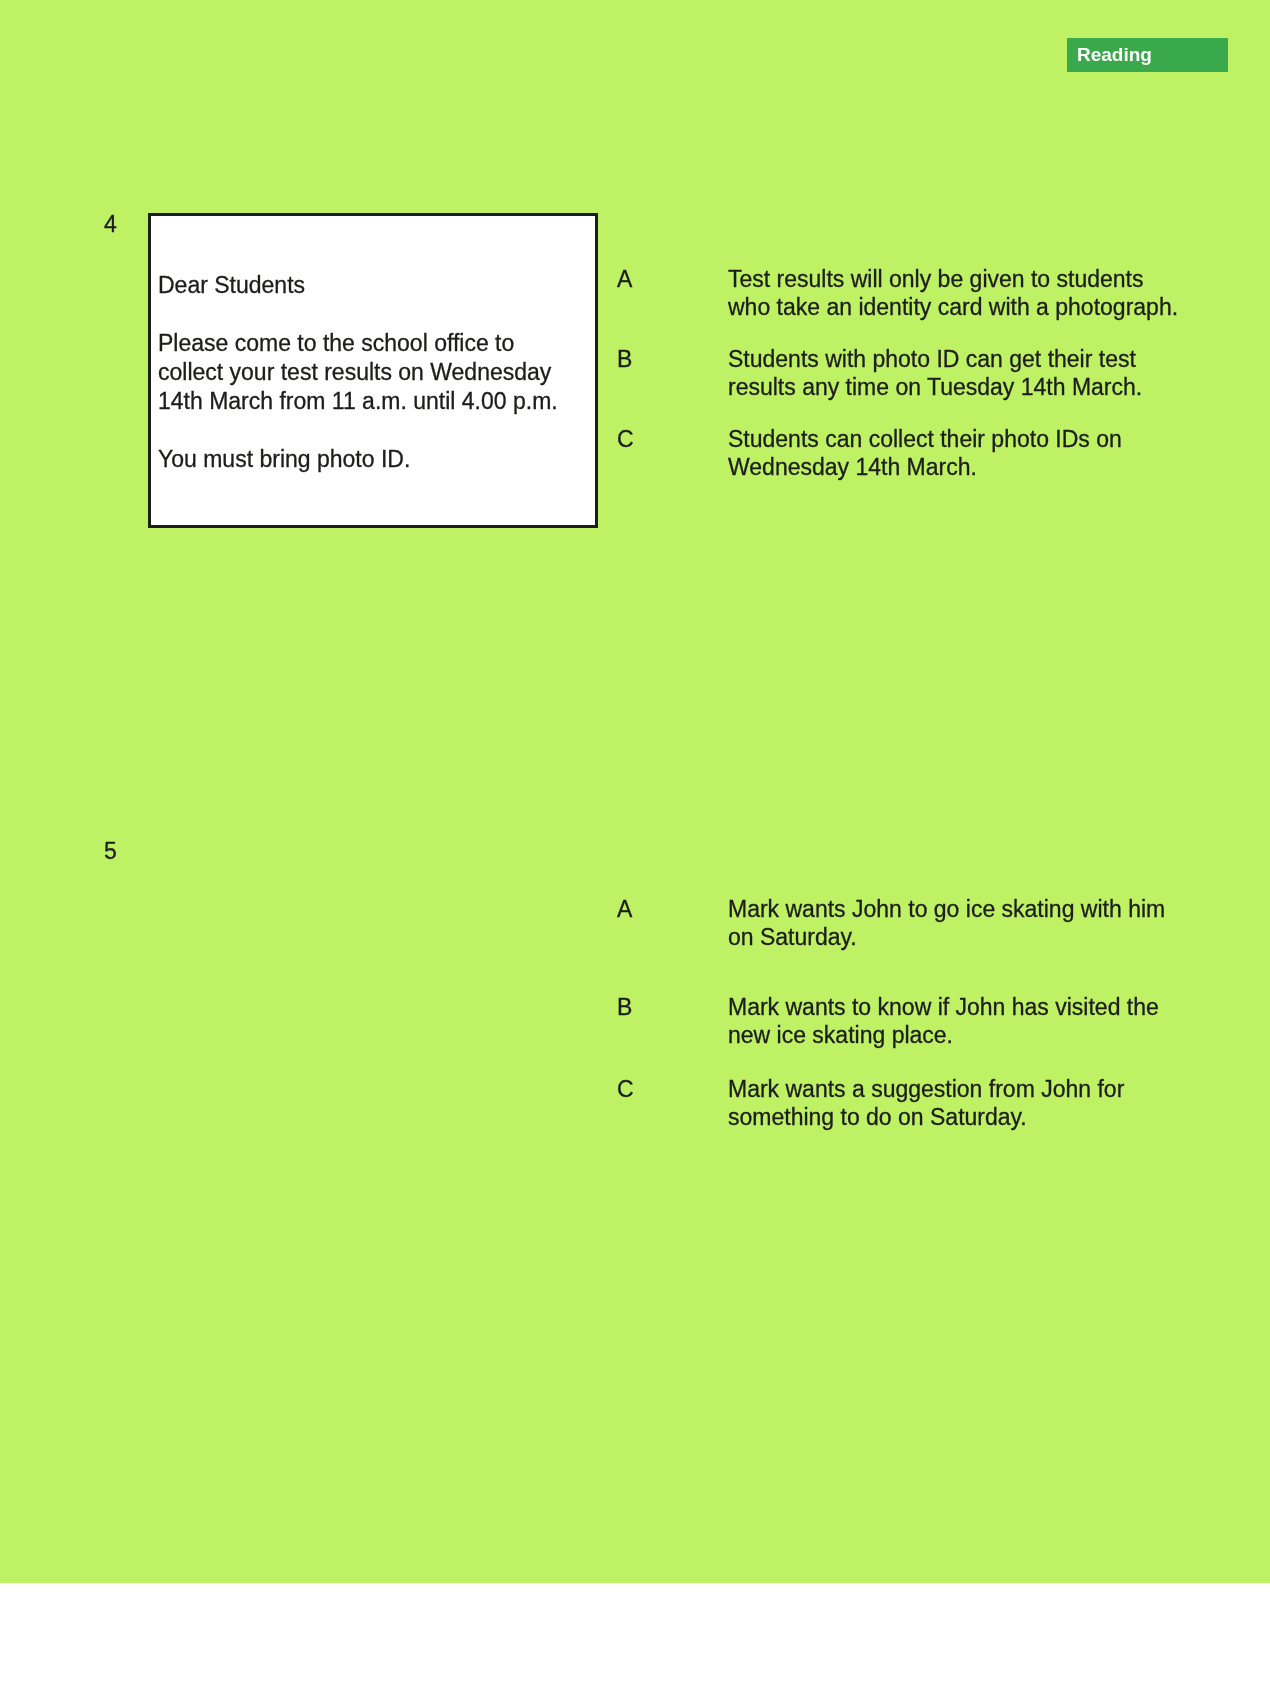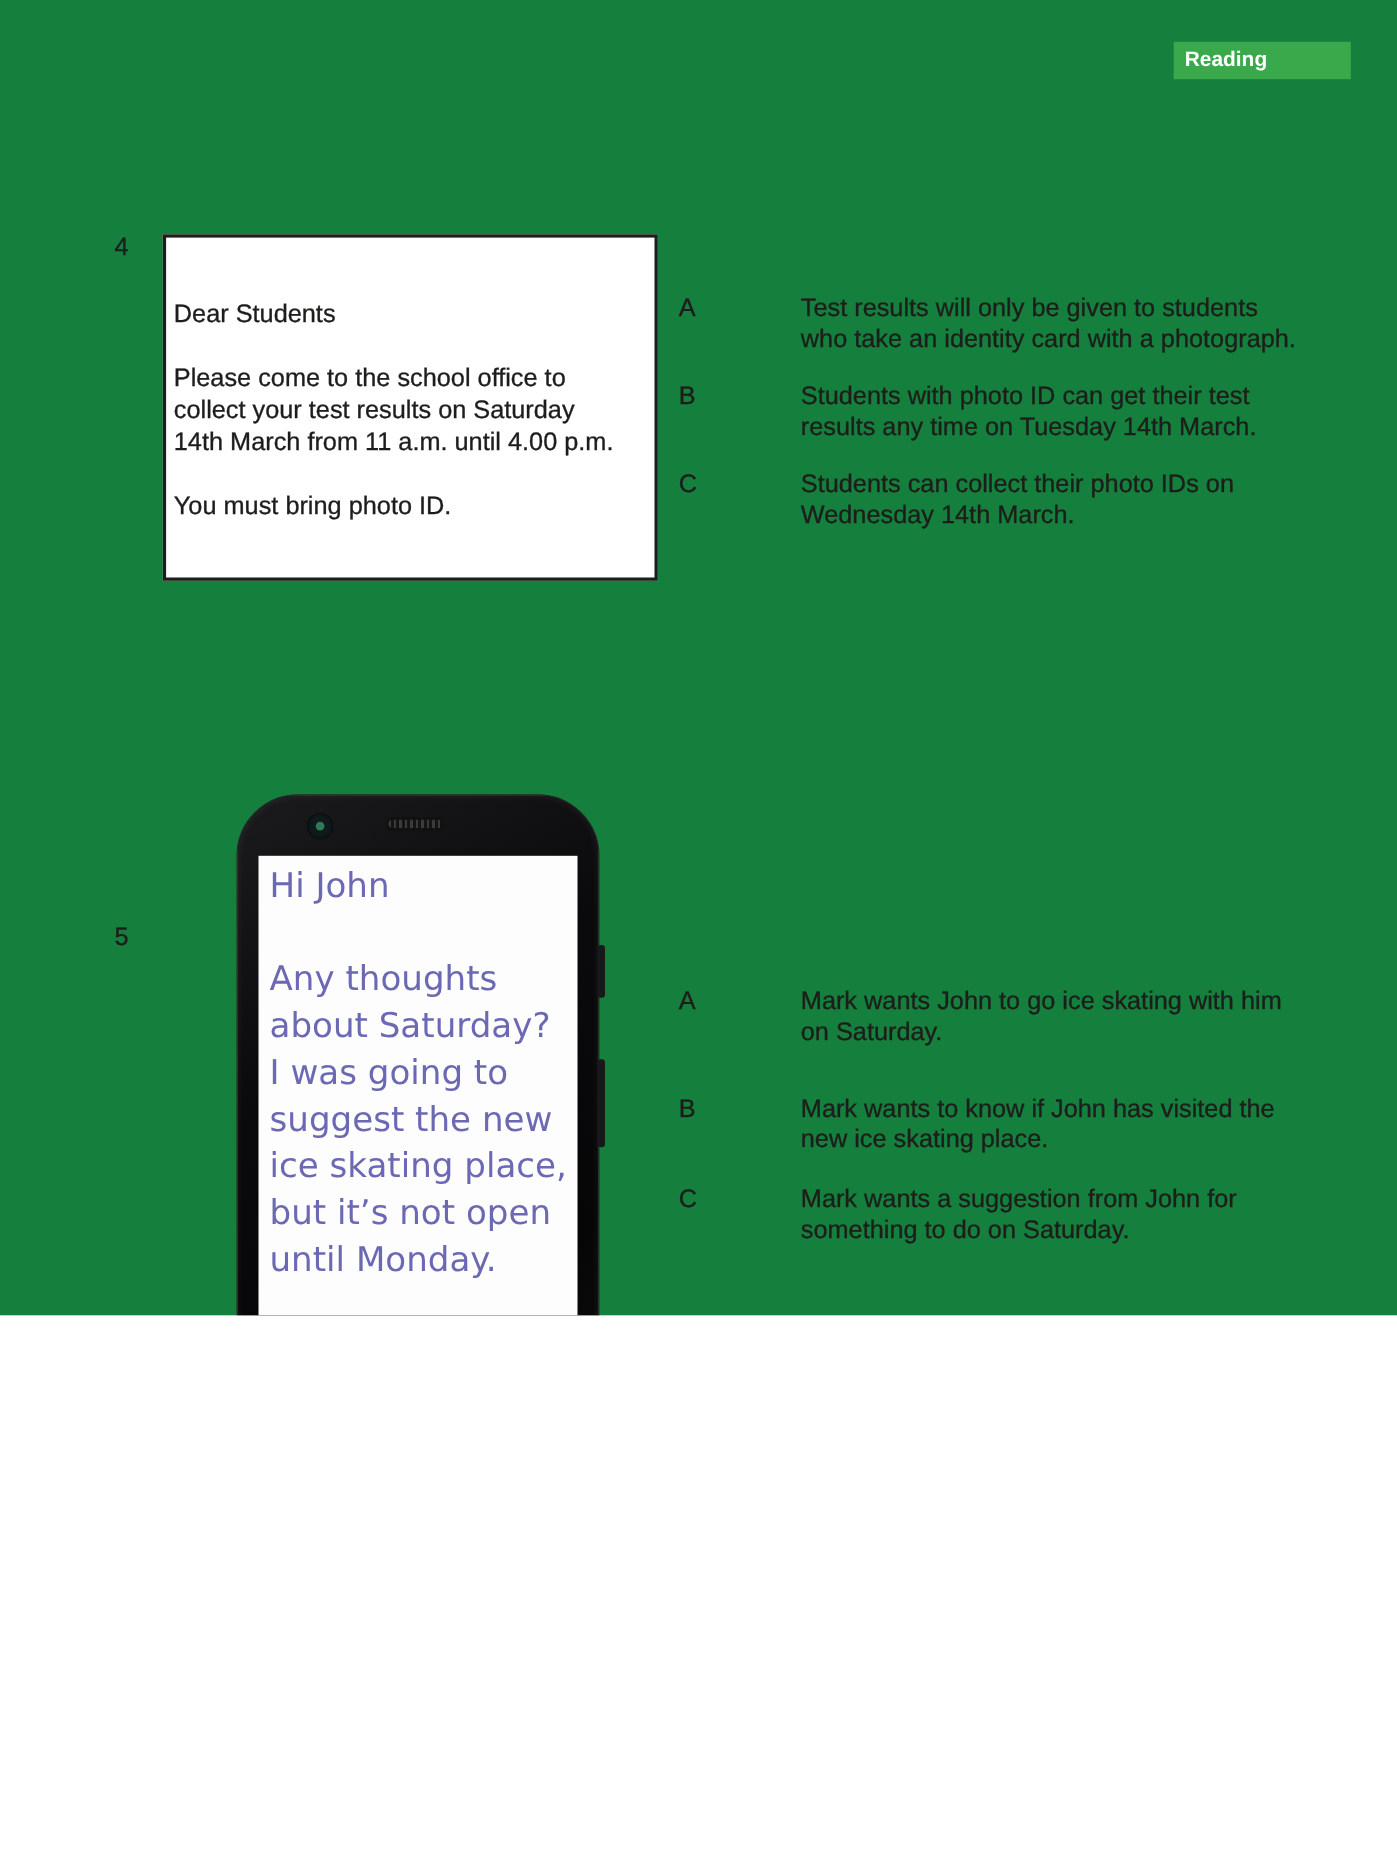--- a/index.html
+++ b/index.html
@@ -1,17 +1,17 @@
 <!DOCTYPE html>
 <html><head>
 <meta charset="utf-8">
 <style>
   html,body{margin:0;padding:0;background:#ffffff;}
   #page{
-    position:relative;width:1270px;height:1196px;background:#15803d;
+    position:relative;width:1270px;height:1583px;background:#bef264;
     font-family:"Liberation Sans",sans-serif;color:#1d1d1b;overflow:hidden;
   }
   .abs{position:absolute;}
   .ink{color:#1d1d1b;-webkit-text-stroke:0.3px currentColor;}
 
   
   #section-tag{
     left:1067px;top:38px;width:161px;height:34px;background:#3aa94c;
     color:#ffffff;font-weight:bold;font-size:19px;line-height:34px;
     padding-left:10px;box-sizing:border-box;
@@ -95,21 +95,21 @@
 <div id="page">
 
   <div id="section-tag" class="abs">Reading</div>
 
   <div id="q4-number" class="abs q-number ink">4</div>
 
   <div id="notice-box" class="abs">
     <div id="notice-text" class="ink">Dear Students
 
 Please come to the school office to
-collect your test results on Saturday
+collect your test results on Wednesday
 14th March from 11 a.m. until 4.00 p.m.
 
 You must bring photo ID.</div>
   </div>
 
   <div id="q4-optA">
     <span class="option-letter ink">A</span>
     <span class="option-text ink">Test results will only be given to students
 who take an identity card with a photograph.</span>
   </div>
@@ -119,41 +119,20 @@
 results any time on Tuesday 14th March.</span>
   </div>
   <div id="q4-optC">
     <span class="option-letter ink">C</span>
     <span class="option-text ink">Students can collect their photo IDs on
 Wednesday 14th March.</span>
   </div>
 
   <div id="q5-number" class="abs q-number ink">5</div>
 
-  <div id="phone-body" class="abs">
-    <div class="side-button" id="phone-button-power"></div>
-    <div class="side-button" id="phone-button-volume"></div>
-    <div id="phone-camera">
-      <div class="lens-dot"></div>
-    </div>
-    <div id="phone-speaker"></div>
-    <div id="phone-screen">
-      <div id="phone-message">Hi John
-
-Any thoughts
-about Saturday?
-I was going to
-suggest the new
-ice skating place,
-but it’s not open
-until Monday.
-
-Mark</div>
-    </div>
-  </div>
 
   <div id="q5-optA">
     <span class="option-letter ink">A</span>
     <span class="option-text ink">Mark wants John to go ice skating with him
 on Saturday.</span>
   </div>
   <div id="q5-optB">
     <span class="option-letter ink">B</span>
     <span class="option-text ink">Mark wants to know if John has visited the
 new ice skating place.</span>

